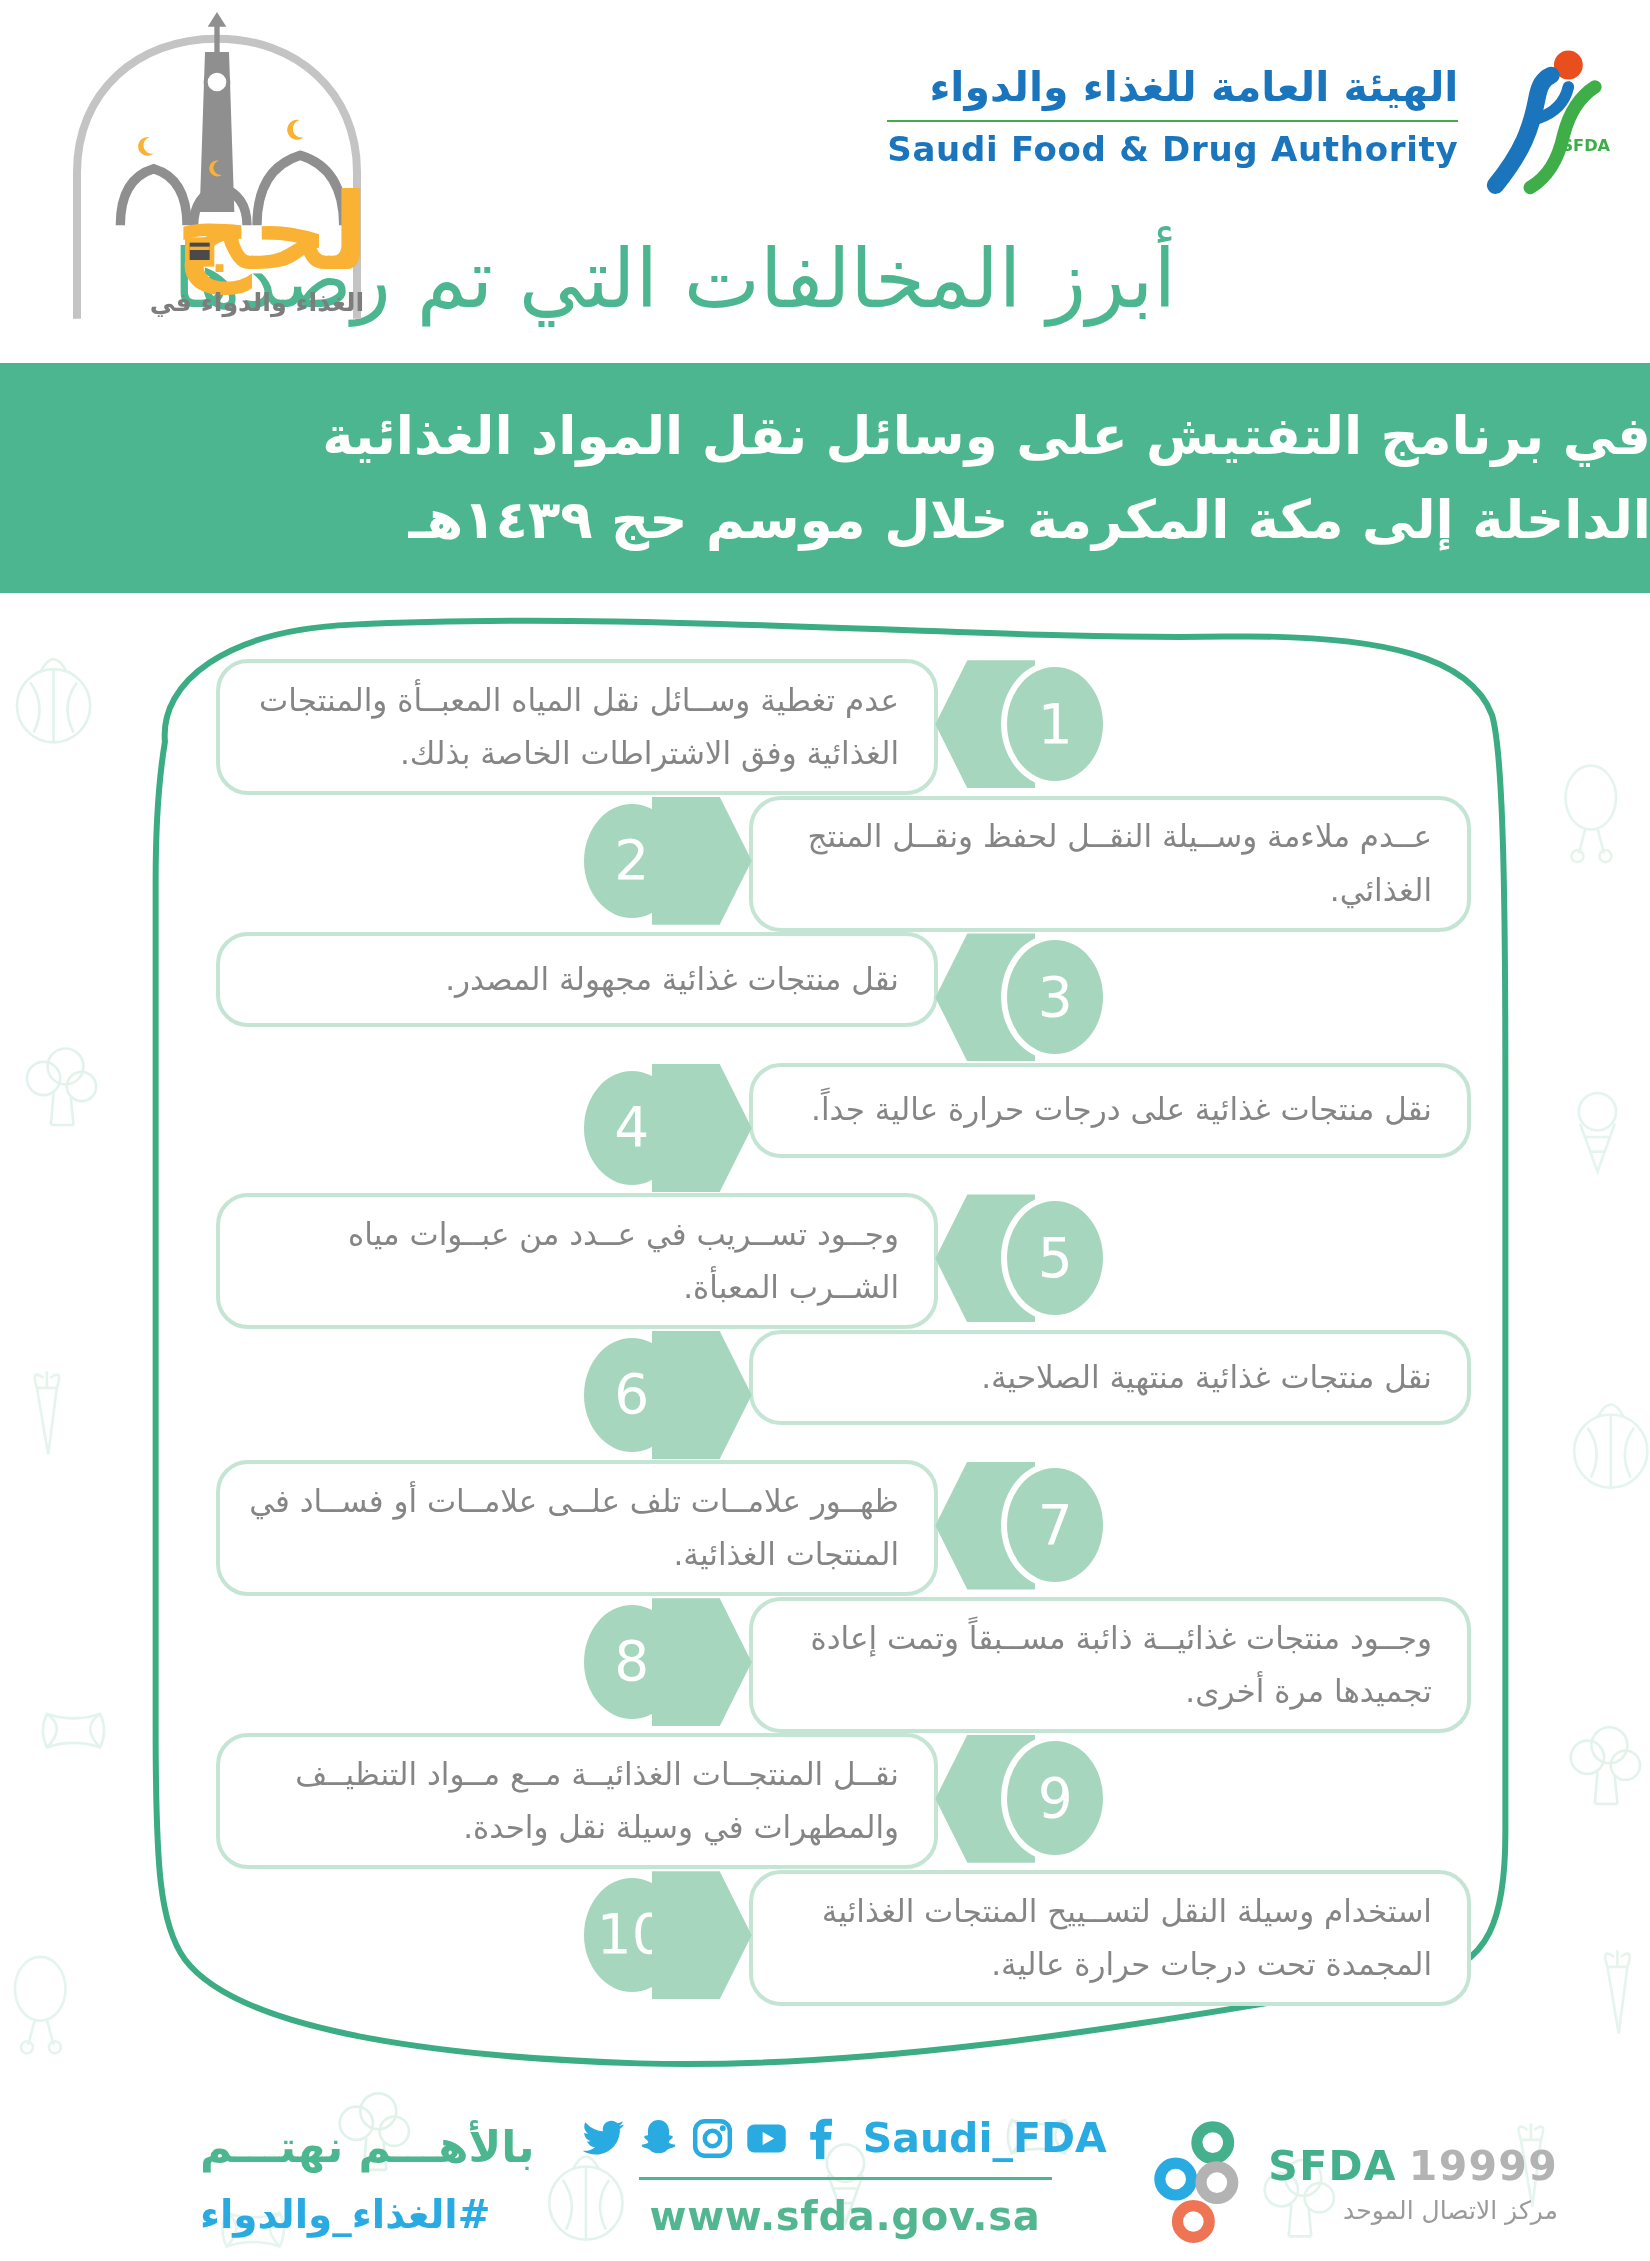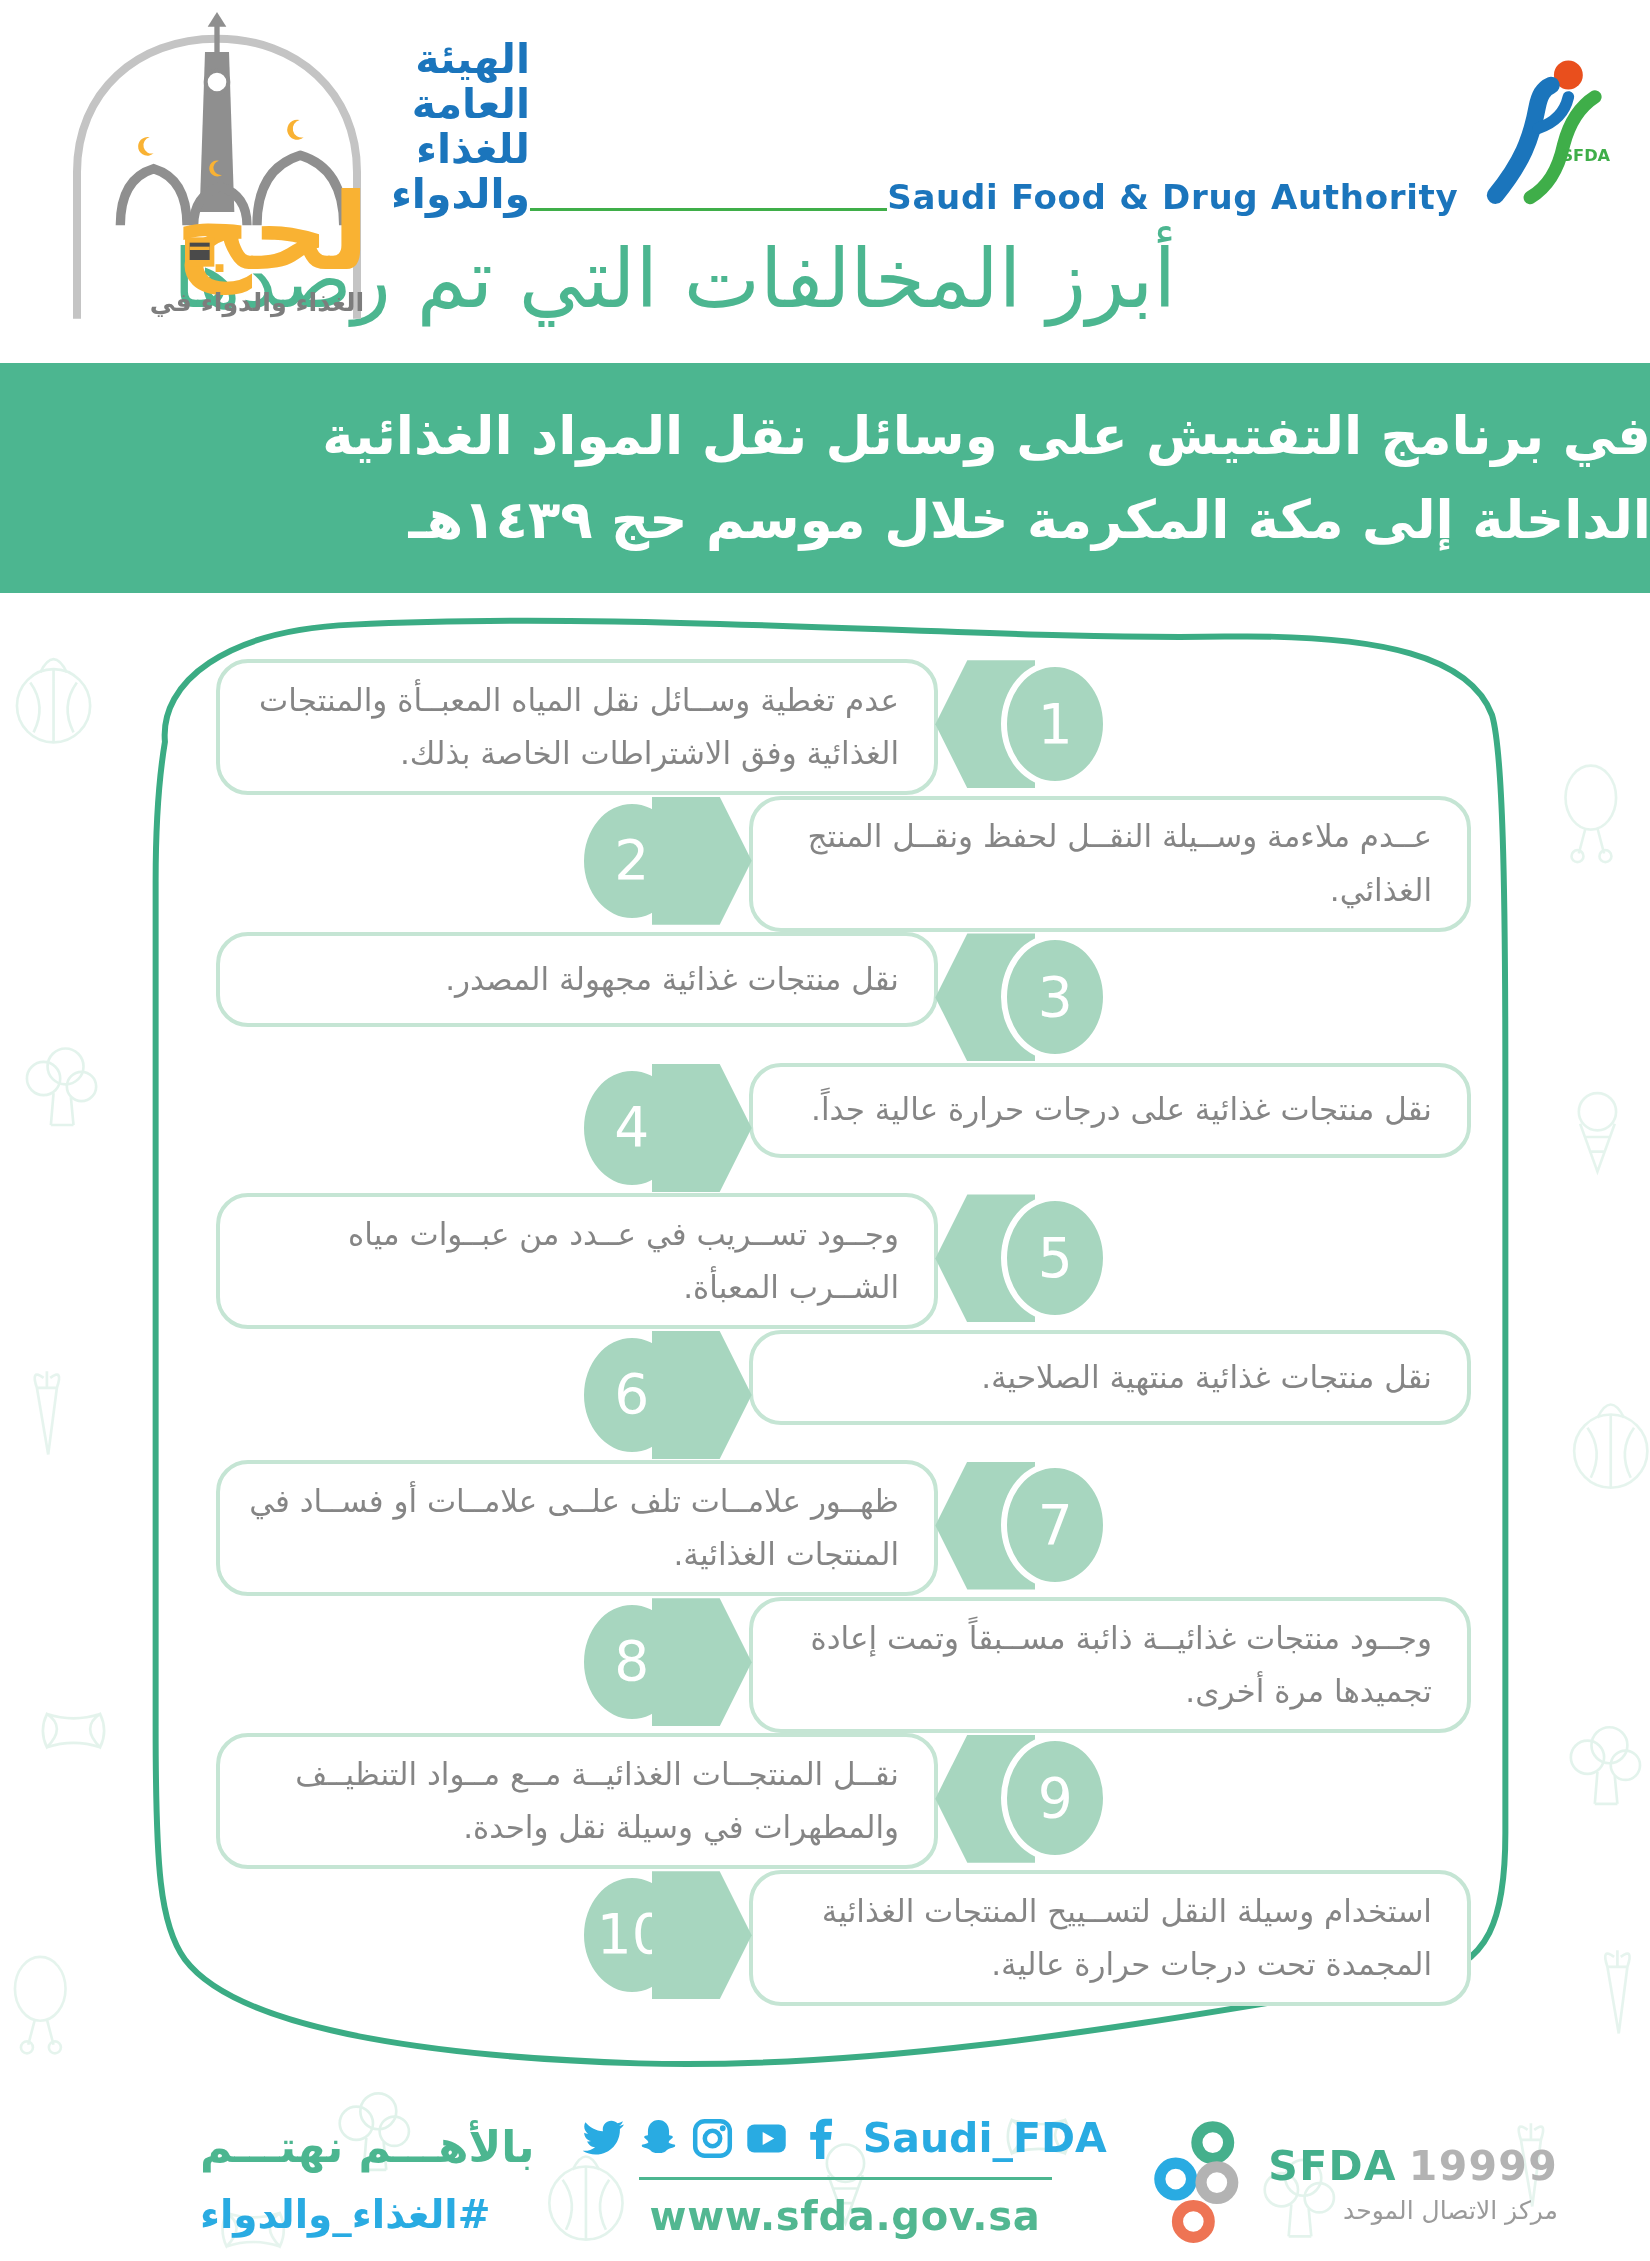--- a/index.html
+++ b/index.html
@@ -6,21 +6,21 @@
   body{
     width:1651px;height:2261px;position:relative;overflow:hidden;
     background:#ffffff;
     font-family:"DejaVu Sans","Liberation Sans",sans-serif;
   }
   
   .bg-pattern{position:absolute;left:0;top:586px;width:1651px;height:1675px;z-index:0;}
   
   .hajj-logo{position:absolute;left:57px;top:12px;width:320px;height:310px;z-index:3;}
   .sfda-logo{position:absolute;right:41px;top:37px;display:flex;align-items:center;gap:18.6px;z-index:3;}
-  .sfda-logo .txt{display:flex;align-items:flex-end;}
+  .sfda-logo .txt{display:flex;flex-direction:column;align-items:flex-end;}
   .sfda-arabic{color:#1B75BC;font-size:41px;font-weight:bold;direction:rtl;line-height:1.1;}
   .sfda-divider{width:100%;height:2.7px;background:#3FAE49;margin:9.3px 0 6.7px 0;}
   .sfda-english{color:#1B75BC;font-size:34px;font-weight:bold;letter-spacing:0.7px;white-space:nowrap;}
   .main-title{
     position:absolute;left:0;top:232px;width:1349px;text-align:center;
     color:#4CB690;font-size:81px;font-weight:normal;direction:rtl;z-index:2;
   }
   
   .banner{
     position:absolute;left:0;top:363px;width:1651px;height:230px;background:#4CB690;

